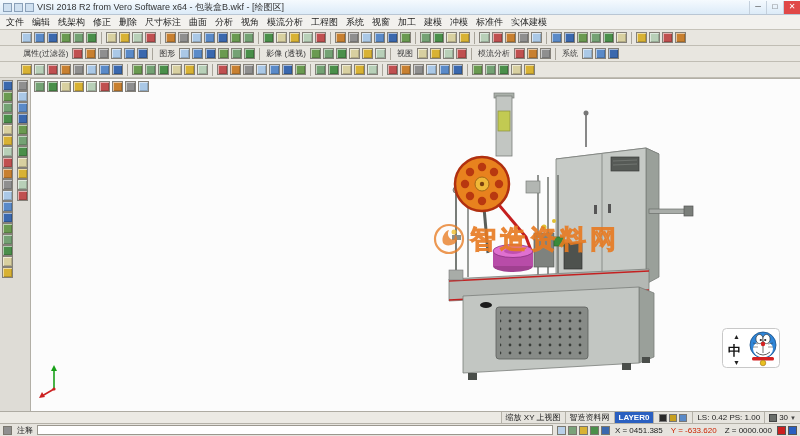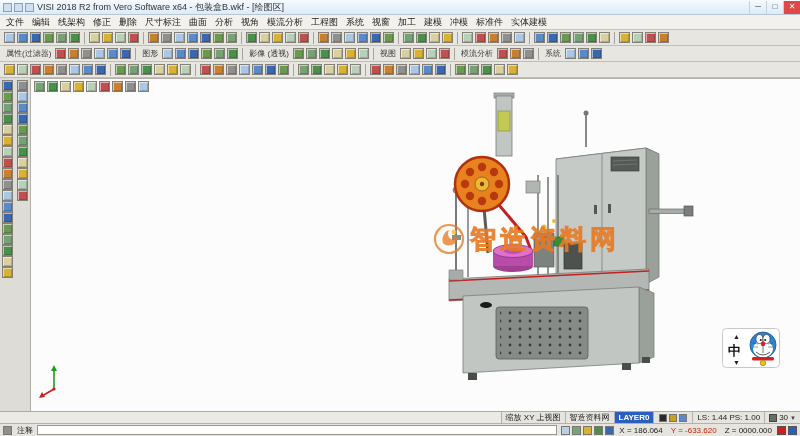--- a/index.html
+++ b/index.html
@@ -18,21 +18,21 @@
     color:#444; border-left:1px solid #c4d0dc; }
   .win-controls .close { background:#e04848; color:#fff; }
 
   
   .menubar { height:15px; background:#f2f1ee; border-bottom:1px solid #c6c3ba;
     display:flex; align-items:center; font-size:9px; color:#222; padding-left:2px; }
   .menu-item { padding:0 4px; white-space:nowrap; }
 
   
   .toolbar { height:16px; background:#e8e6e0; border-bottom:1px solid #c0bdb4;
-    display:flex; align-items:center; padding:0 3px; }
+    display:flex; align-items:center; padding:0 20px; }
   .ticon { width:11px; height:11px; border:1px solid #848078; margin:0 1px; flex:none;
     box-shadow:inset 1px 1px 0 rgba(255,255,255,.55), inset -1px -1px 0 rgba(0,0,0,.18); }
   .tsep { width:1px; height:12px; background:#a8a49a; margin:0 3px; flex:none; }
   .tlabel { font-size:8px; color:#3a3a3a; padding:0 3px; white-space:nowrap; }
 
   
   .canvas-row { flex:1; display:flex; min-height:0; position:relative; }
   .left-rail { width:31px; background:#dedcd6; border-right:1px solid #b2afa6;
     display:flex; gap:2px; padding:2px 1px; align-items:flex-start; }
   .rail-col { display:flex; flex-direction:column; }
@@ -446,37 +446,37 @@
   <div class="statusbar">
     <div class="seg flex1"></div>
     <div class="seg">缩放 XY 上视图</div>
     <div class="seg">智造资料网</div>
     <div class="seg layer-badge">LAYER0</div>
     <div class="seg">
       <span class="sicon c1"></span>
       <span class="sicon c2"></span>
       <span class="sicon c3"></span>
     </div>
-    <div class="seg">LS: 1.44 PS: 1.00</div>
+    <div class="seg">LS: 0.42 PS: 1.00</div>
     <div class="seg">
       <span class="swatch"></span>
       <span>30</span>
       <span class="caret">▼</span>
     </div>
   </div>
 
   <div class="bottombar">
     <span class="bicon g4"></span>
     <span class="note-label">注释</span>
     <input class="note-input" style="">
     <span class="bicon g1"></span>
     <span class="bicon g2"></span>
     <span class="bicon g3"></span>
     <span class="bicon g5"></span>
     <span class="bicon g6"></span>
-    <span class="coord">X = 186.064</span>
+    <span class="coord">X = 0451.385</span>
     <span class="coord coord-y">Y = -633.620</span>
     <span class="coord">Z = 0000.000</span>
     <span class="ind red"></span>
     <span class="ind blue"></span>
   </div>
 
 </div>
 
 </body></html>

